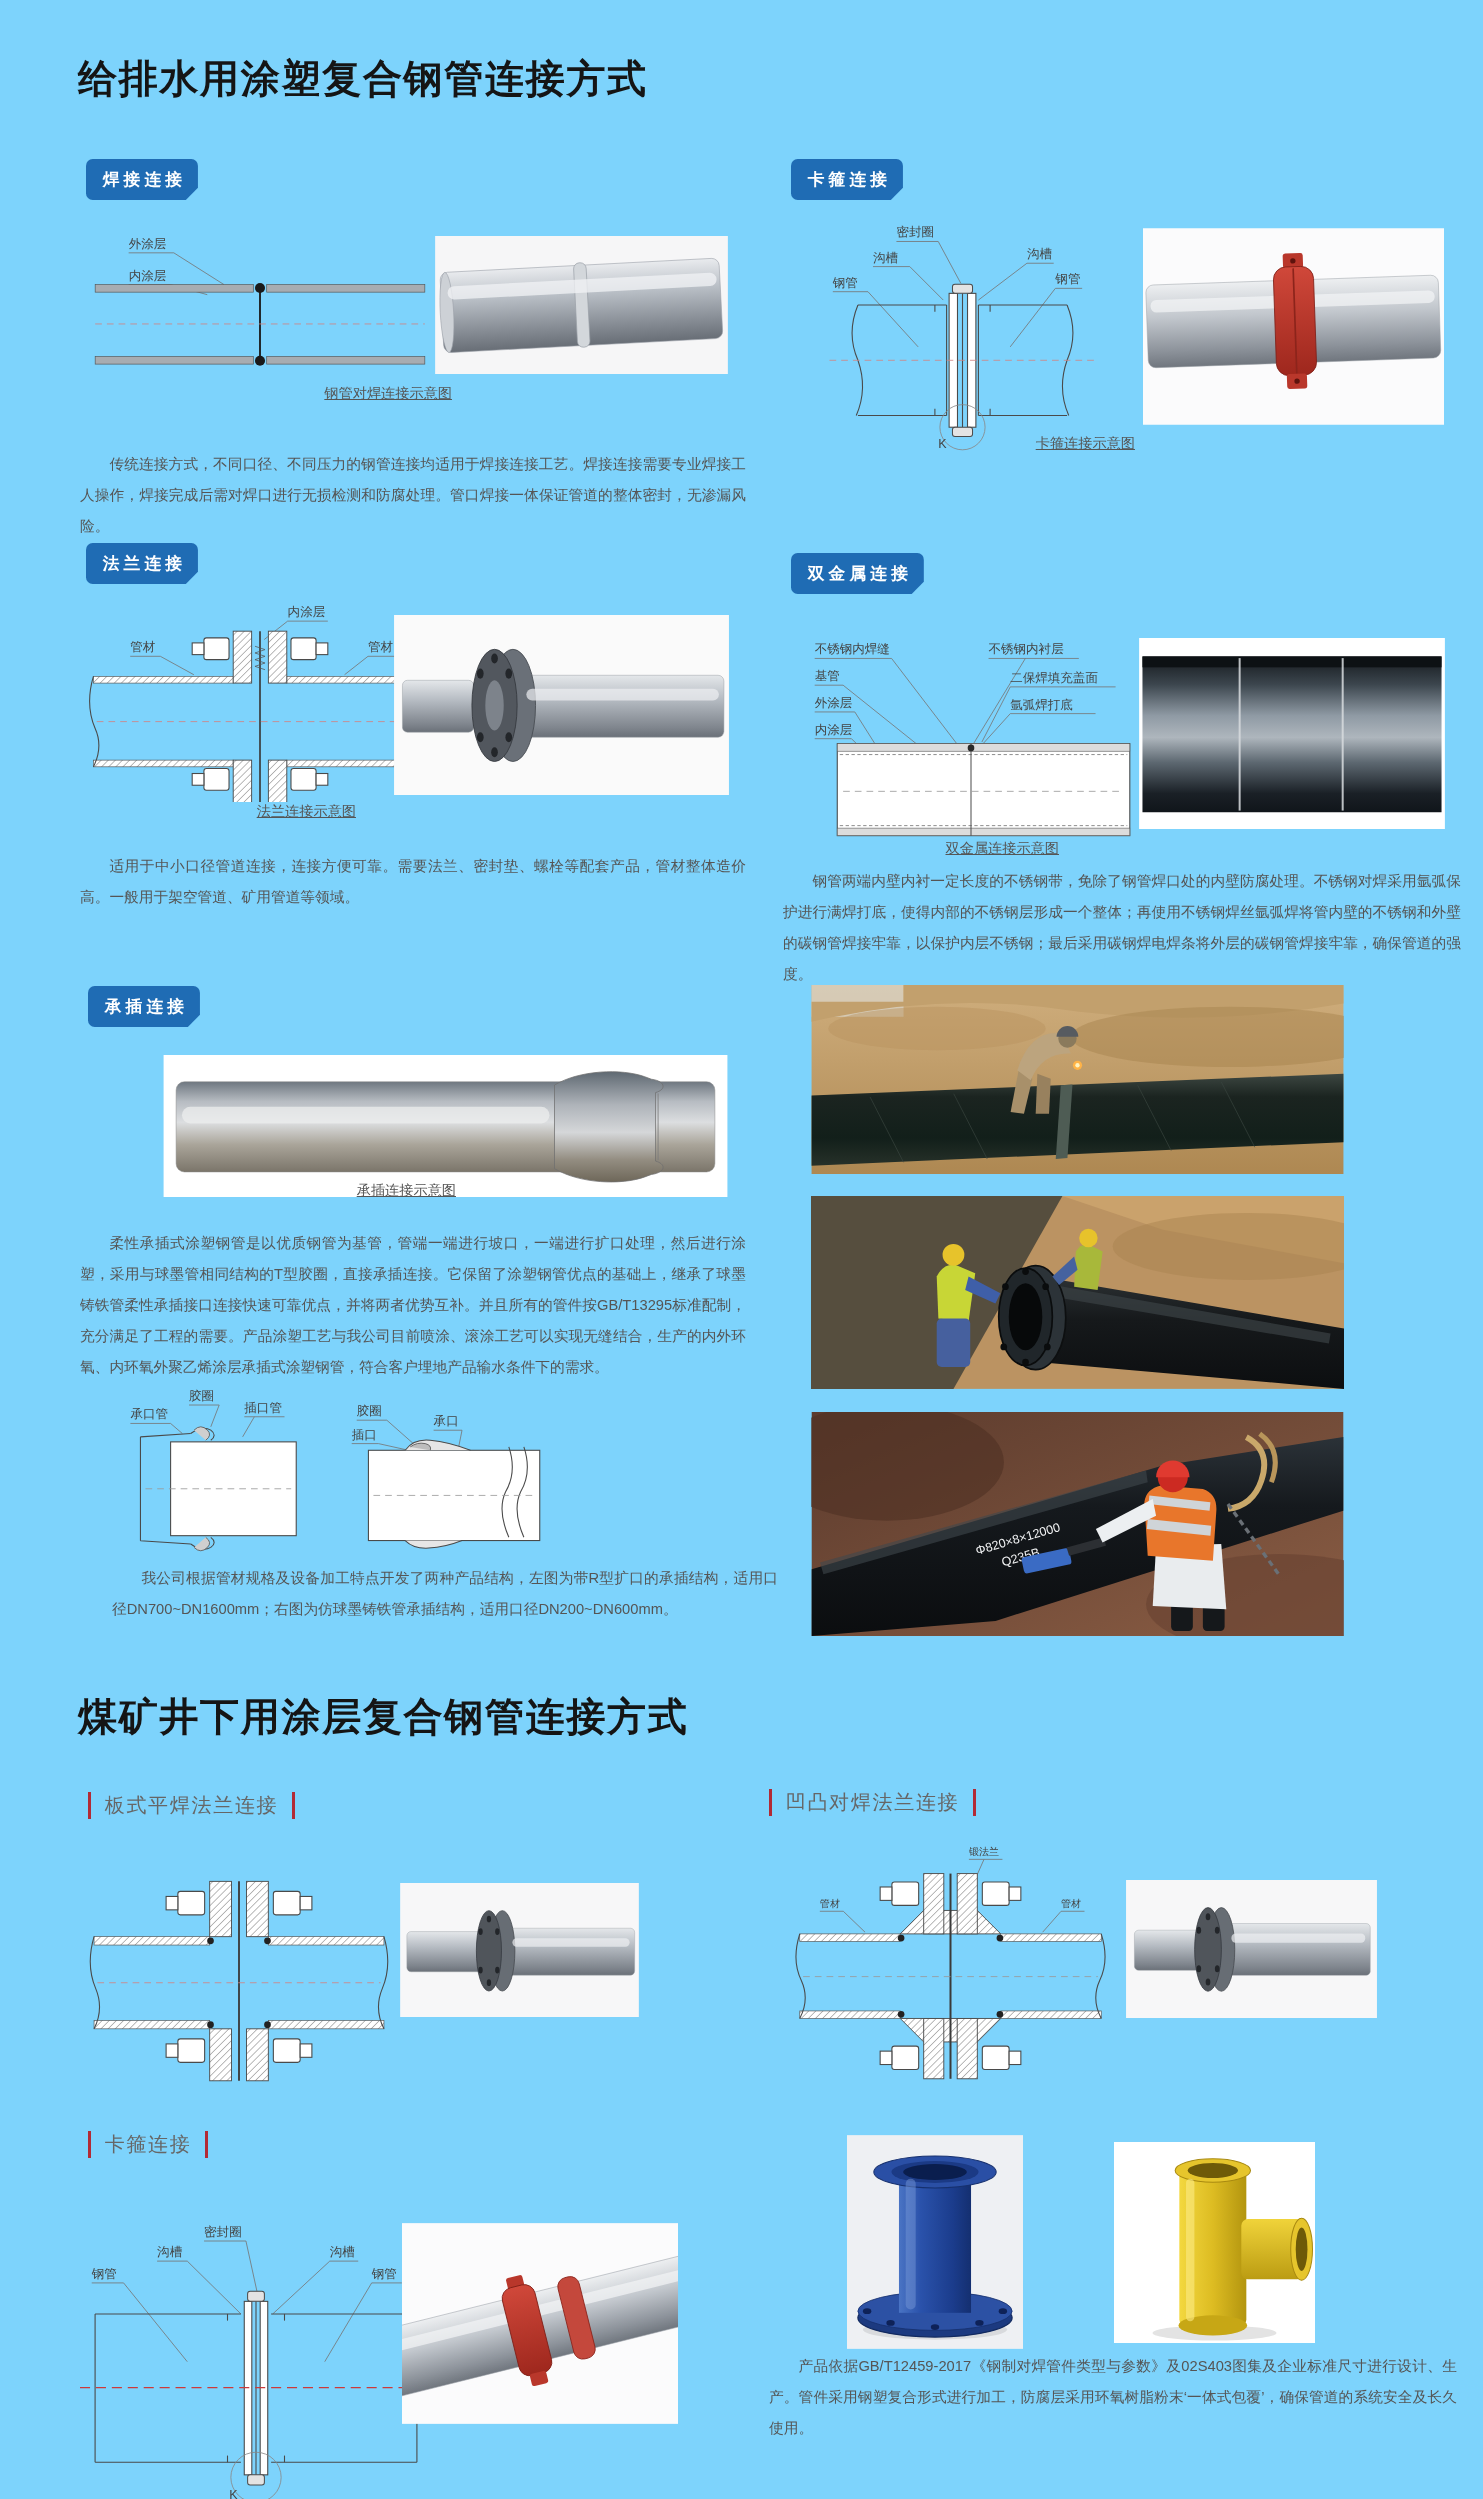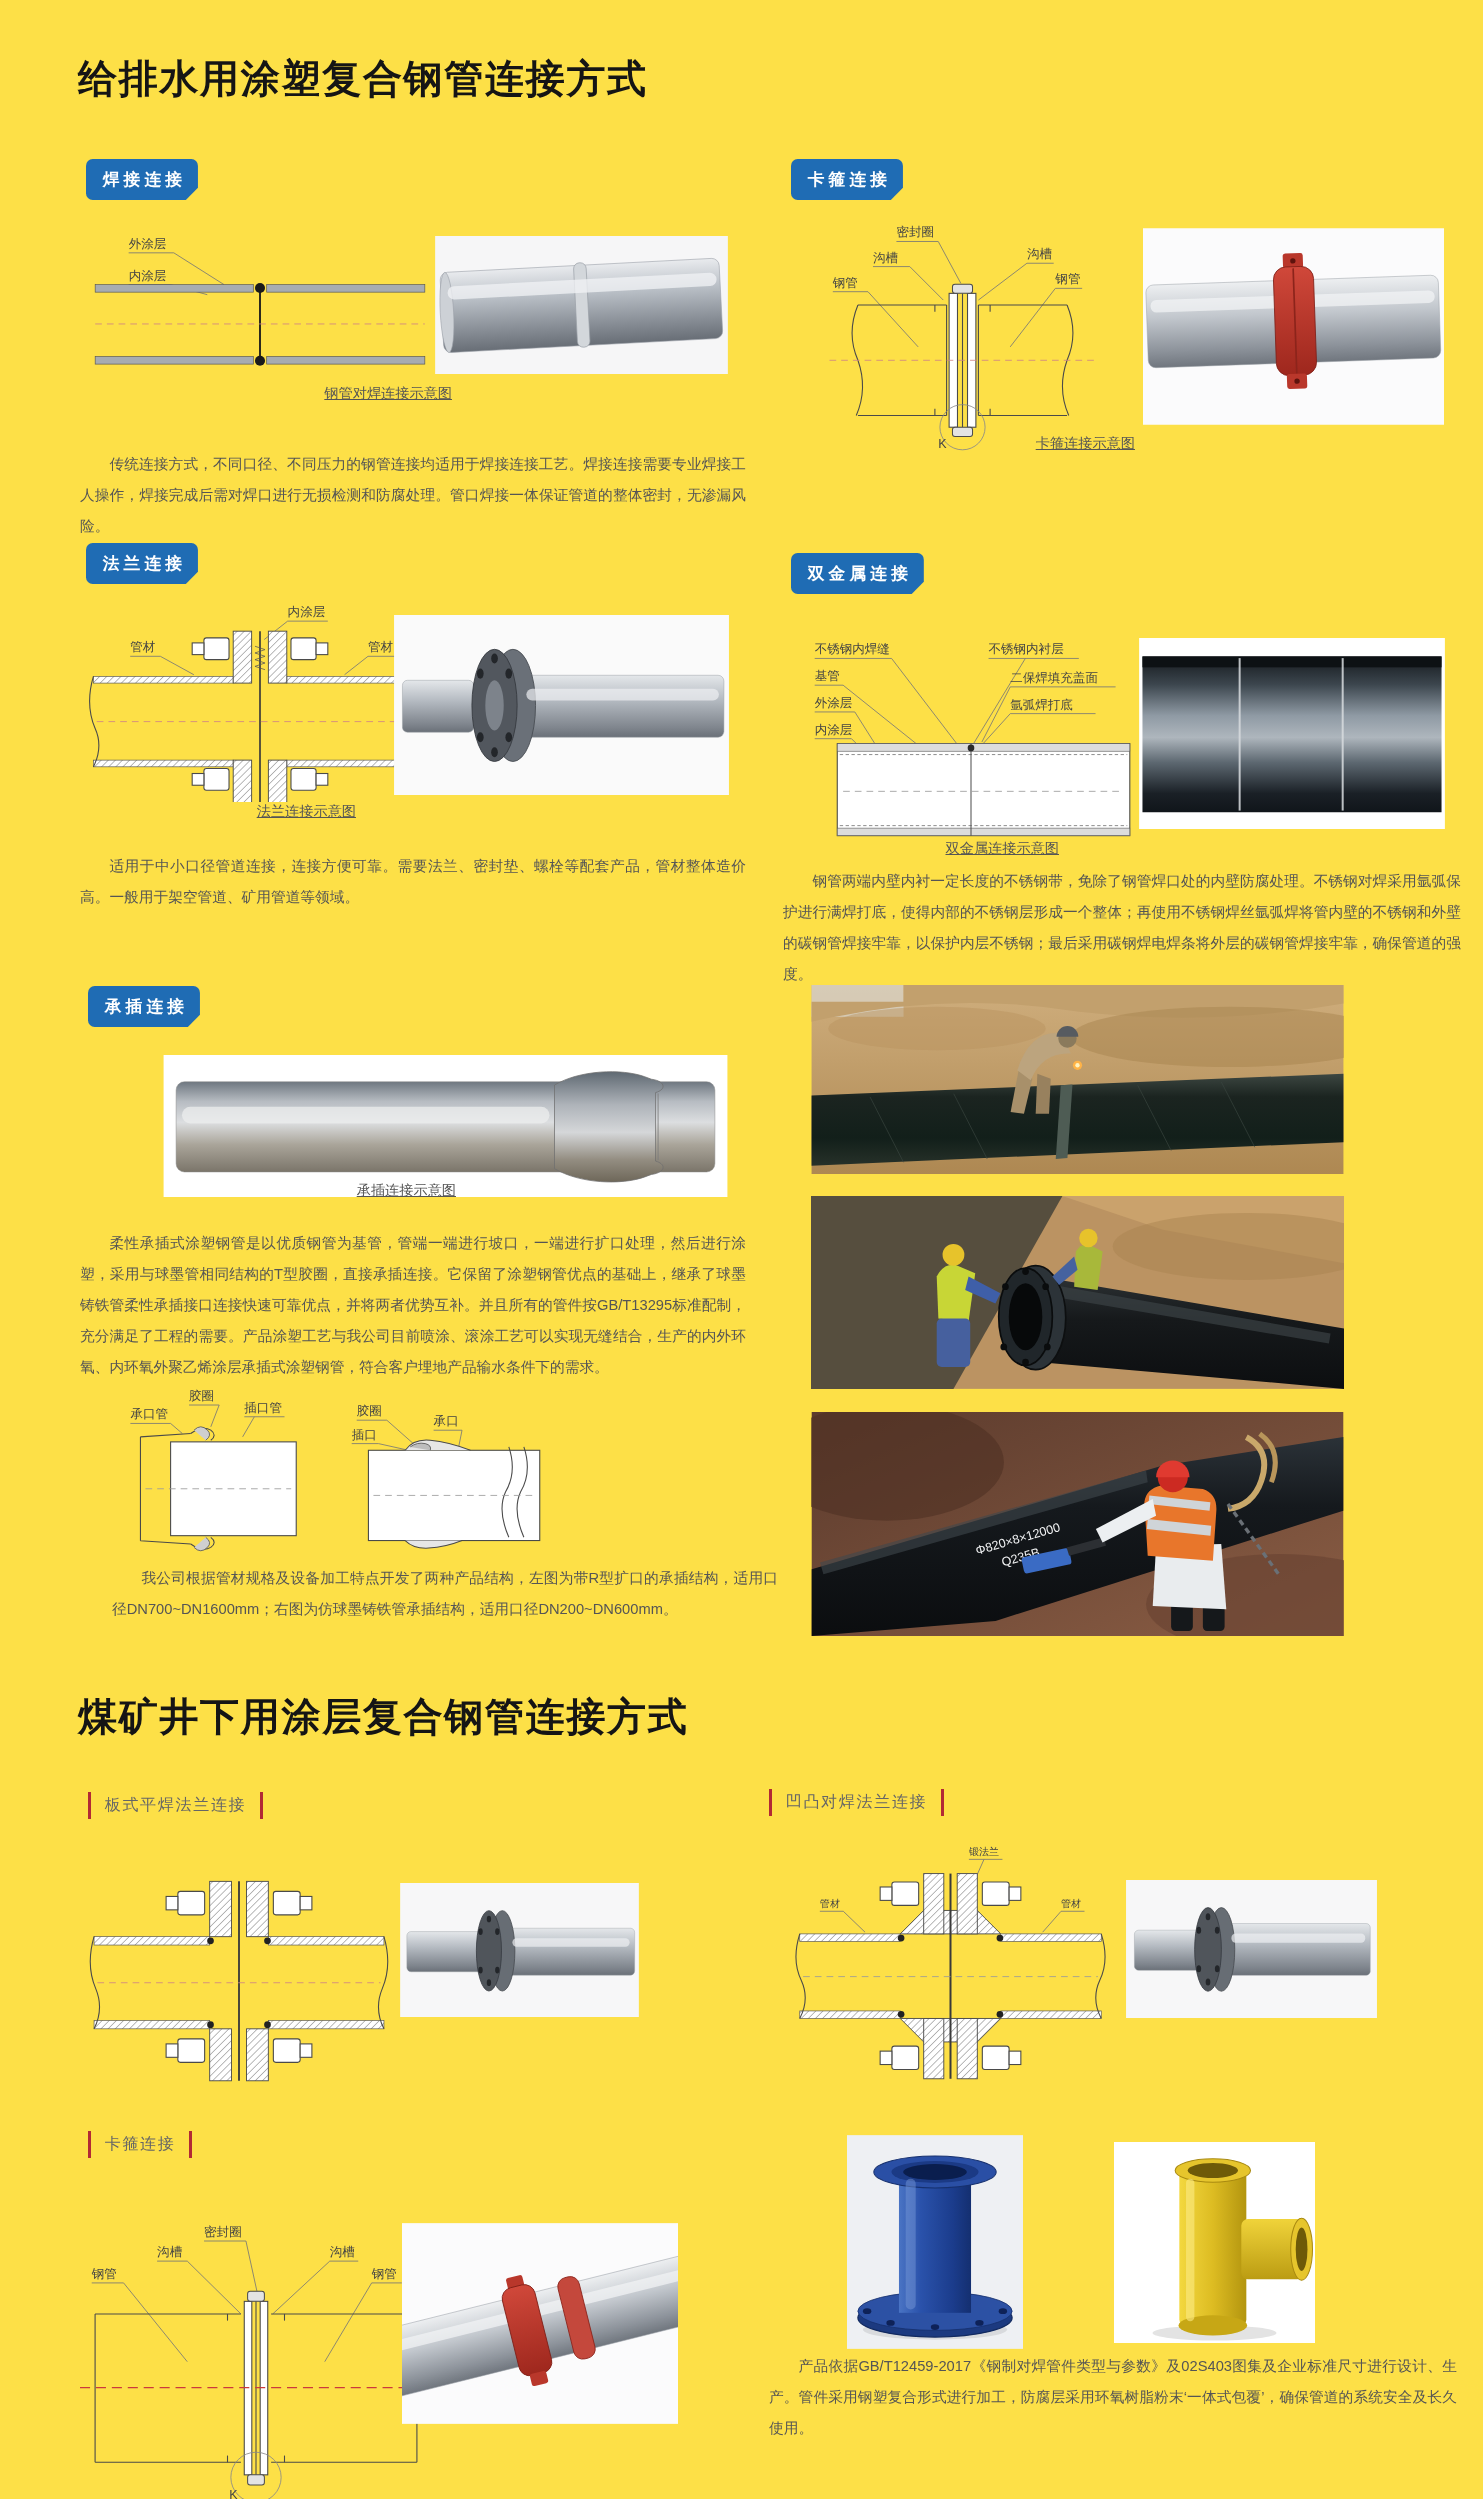--- a/index.html
+++ b/index.html
@@ -1,27 +1,27 @@
 <!DOCTYPE html>
 <html style="font-size:13.4px"><head>
 <meta charset="utf-8">
 <style>
   * { margin:0; padding:0; box-sizing:border-box; }
   html,body { background:#fff; }
   body { width:1484px; height:2500px; position:relative;
          font-family:"Liberation Sans","DejaVu Sans",sans-serif; }
-  .page { position:absolute; inset:0; background:#fde047; overflow:hidden; }
+  .page { position:absolute; inset:0; background:#7dd3fc; overflow:hidden; }
   .abs { position:absolute; }
   .title { font-size:39px; font-weight:800; color:#151515; letter-spacing:1.7px; }
   .badge { display:inline-block; background:#1f6cb4; color:#fff; font-size:16.7px; font-weight:700;
            letter-spacing:4.2px; padding:9.2px 11.7px 9.2px 16.7px; border-radius:6.7px;
            clip-path:polygon(0 0,100% 0,100% calc(100% - 12.6px),calc(100% - 12.6px) 100%,0 100%); }
   .cap { font-size:14.2px; color:#555; text-align:right;text-decoration:underline; }
   .para { font-size:14.7px; color:#555; line-height:2.1; text-align:justify; text-indent:2em; }
-  .rlabel { display:flex; align-items:center; gap:13.4px; font-size:16px; color:#666; letter-spacing:1.7px; }
+  .rlabel { display:flex; align-items:center; gap:13.4px; font-size:20px; color:#666; letter-spacing:1.7px; }
   .rlabel .bar { width:3.3px; height:27px; background:#b22a35; }
   svg text { font-family:"Liberation Sans","DejaVu Sans",sans-serif; }
   .lbl { font-size:15px; fill:#444; }
   .lead { fill:none; stroke:#777; stroke-width:1; }
   .otl { fill:#fff; stroke:#4a4a4a; stroke-width:1.3; }
   .otn { fill:none; stroke:#4a4a4a; stroke-width:1.3; }
   .dsh { fill:none; stroke:#d08585; stroke-width:1; stroke-dasharray:8 6; }
   .dshg { fill:none; stroke:#9a9a9a; stroke-width:1; stroke-dasharray:8 6; }
   .dshr { fill:none; stroke:#cc3a3a; stroke-width:1.4; stroke-dasharray:12 7; }
 </style>

